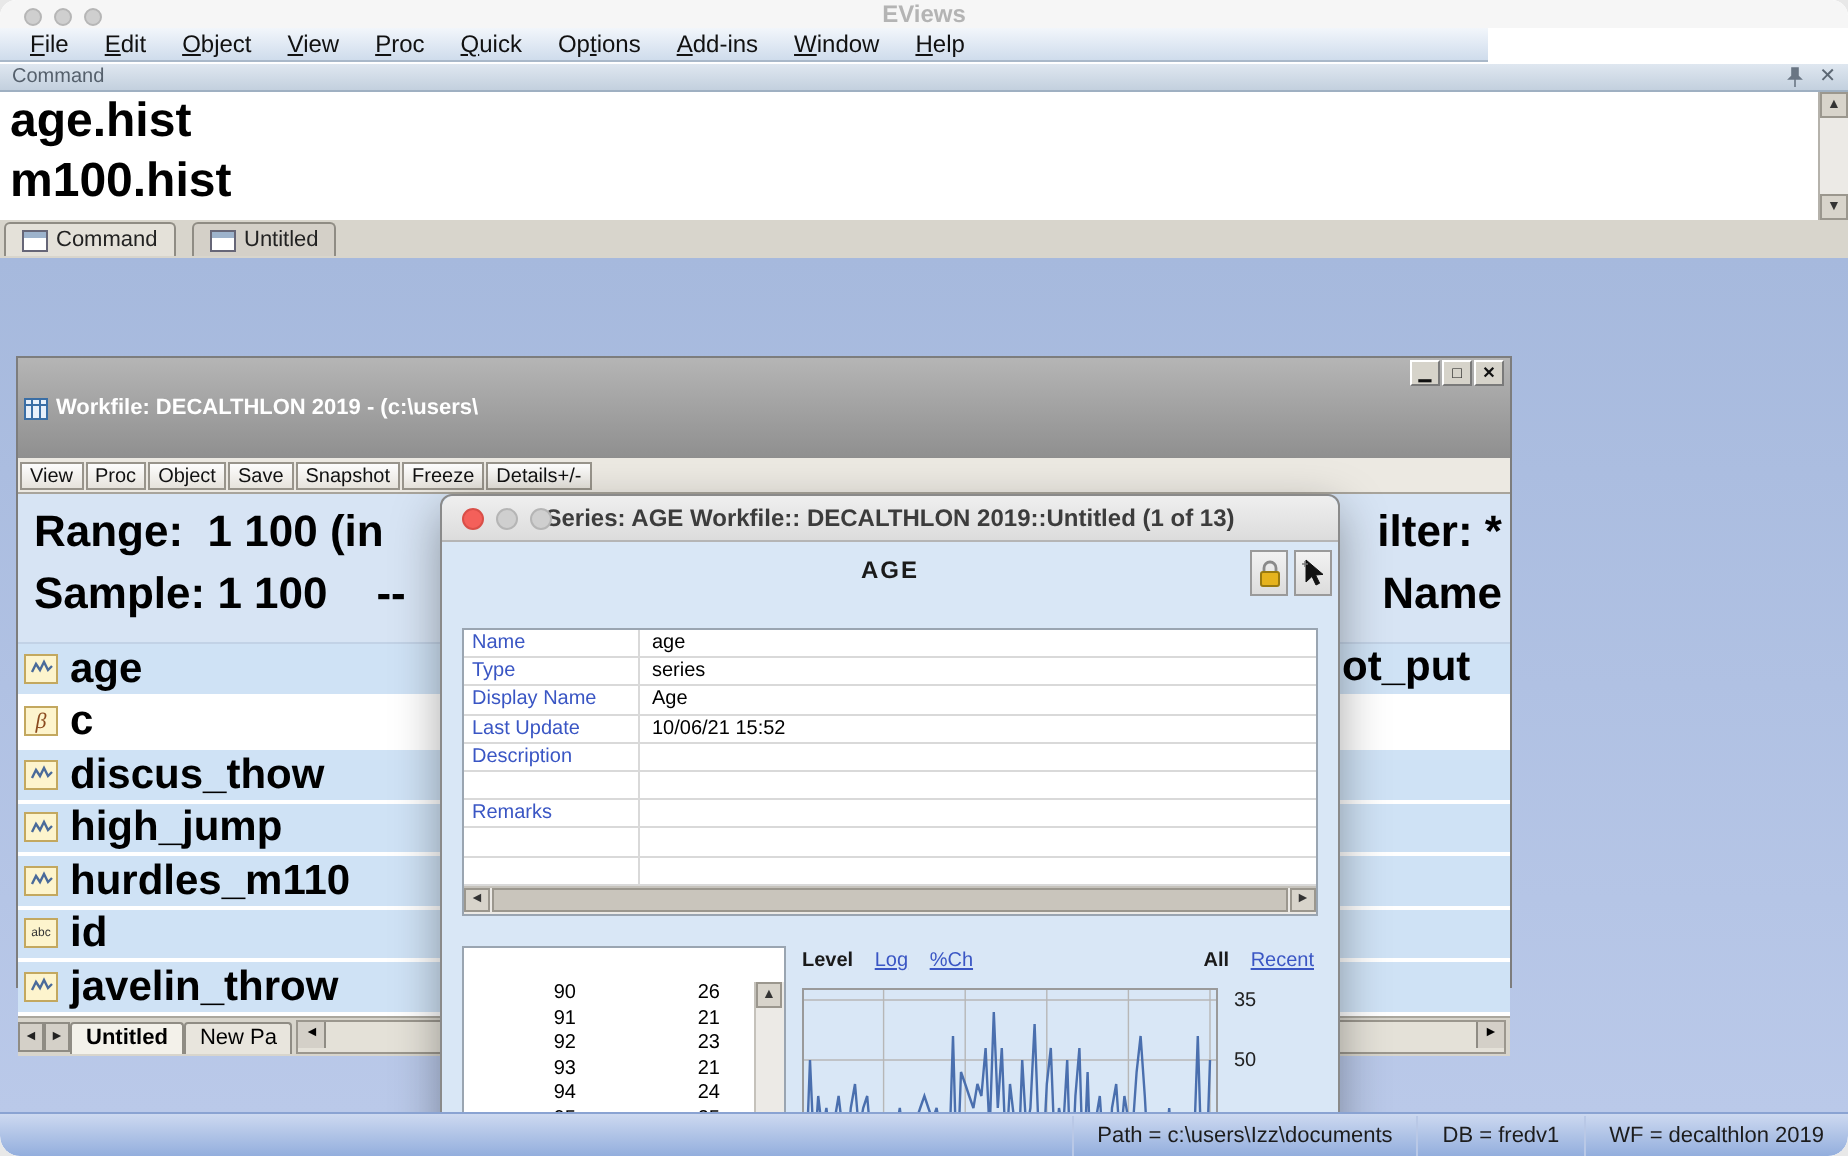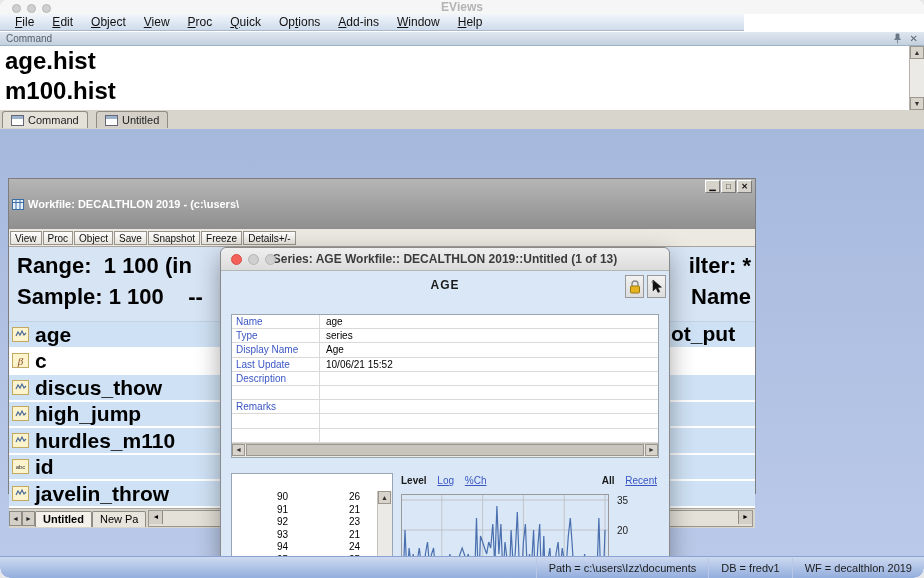--- a/index.html
+++ b/index.html
@@ -394,21 +394,21 @@
             <line class="grid" x1="81.6" y1="0" x2="81.6" y2="108"></line>
             <line class="grid" x1="122.4" y1="0" x2="122.4" y2="108"></line>
             <line class="grid" x1="163.2" y1="0" x2="163.2" y2="108"></line>
             <line class="grid" x1="204.0" y1="0" x2="204.0" y2="108"></line>
             <rect class="frame" x="0.5" y="0.5" width="207" height="107"></rect>
             <polyline class="dline" points="2.0,90.0 4.0,36.0 6.1,84.0 8.1,54.0 10.2,72.0 12.2,60.0 14.2,78.0 16.3,66.0 18.3,54.0 20.4,72.0 22.4,84.0 24.4,60.0 26.5,48.0 28.5,72.0 30.6,60.0 32.6,54.0 34.6,78.0 36.7,66.0 38.7,90.0 40.8,72.0 42.8,102.0 44.8,96.0 46.9,72.0 48.9,60.0 51.0,78.0 53.0,102.0 55.1,84.0 57.1,66.0 59.1,60.0 61.2,54.0 63.2,60.0 65.3,66.0 67.3,60.0 69.3,72.0 71.4,78.0 73.4,90.0 75.5,24.0 77.5,96.0 79.5,42.0 81.6,48.0 83.6,54.0 85.7,60.0 87.7,48.0 89.7,54.0 91.8,30.0 93.8,72.0 95.9,12.0 97.9,60.0 99.9,30.0 102.0,84.0 104.0,48.0 106.1,66.0 108.1,90.0 110.1,36.0 112.2,72.0 114.2,60.0 116.3,18.0 118.3,72.0 120.3,90.0 122.4,48.0 124.4,30.0 126.5,84.0 128.5,60.0 130.5,72.0 132.6,36.0 134.6,102.0 136.7,54.0 138.7,30.0 140.7,96.0 142.8,42.0 144.8,102.0 146.9,66.0 148.9,54.0 150.9,84.0 153.0,102.0 155.0,60.0 157.1,48.0 159.1,78.0 161.2,54.0 163.2,66.0 165.2,72.0 167.3,42.0 169.3,24.0 171.4,54.0 173.4,90.0 175.4,78.0 177.5,96.0 179.5,66.0 181.6,84.0 183.6,60.0 185.6,90.0 187.7,78.0 189.7,90.0 191.8,72.0 193.8,66.0 195.8,84.0 197.9,24.0 199.9,90.0 202.0,96.0 204.0,36.0"></polyline>
           </svg>
       </div>
       <div class="ylabels">
           <div style="top: 61px;">25</div>
-          <div style="top: 31px;">20</div>
+          <div style="top: 31px;">50</div>
           <div style="top: 1px;">35</div>
         </div>
 
     </div>
   </div>
 
   <div class="statusbar">
     <span class="status-cell">Path = c:\users\Izz\documents</span>
     <span class="status-cell">DB = fredv1</span>
     <span class="status-cell">WF = decalthlon 2019</span>

